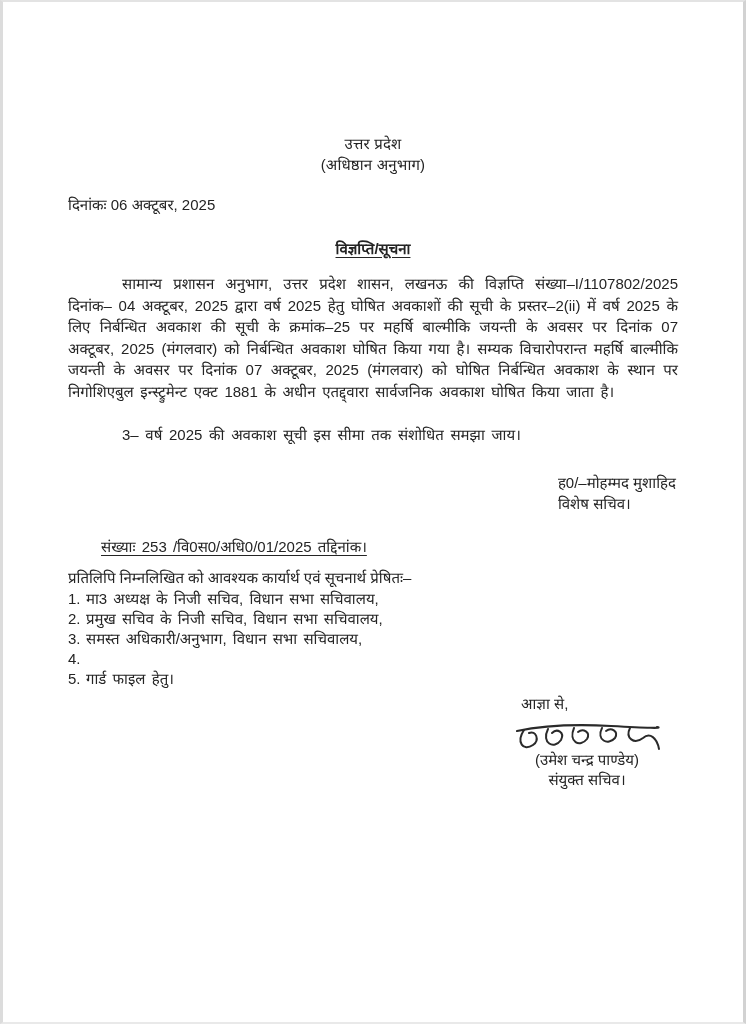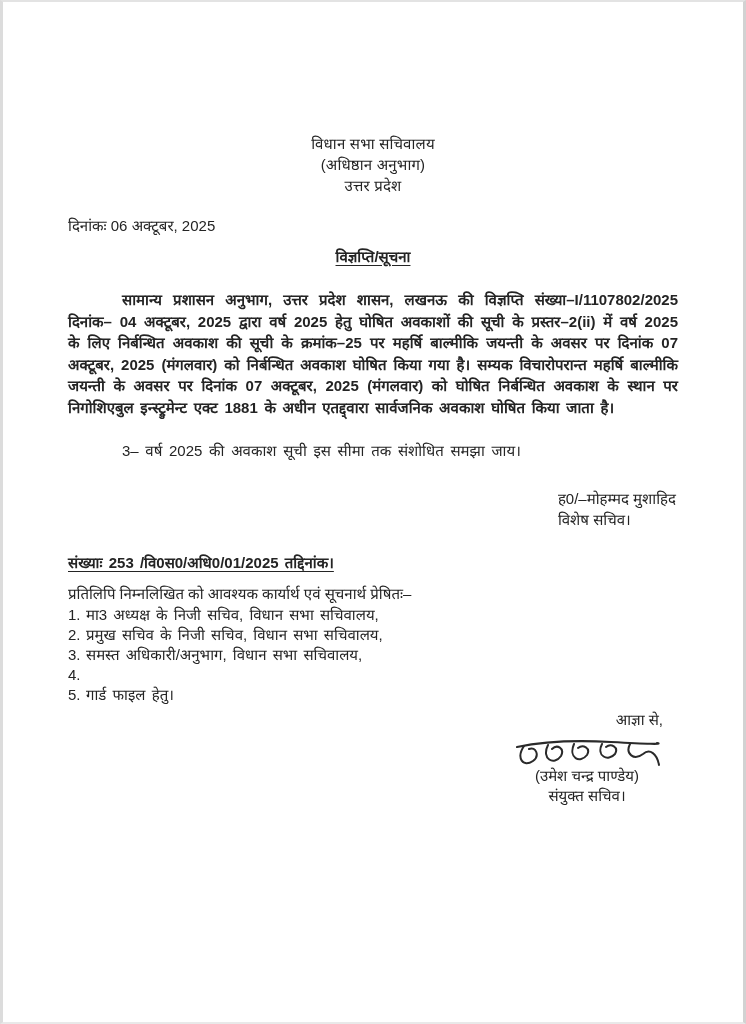--- a/index.html
+++ b/index.html
@@ -35,70 +35,70 @@
     letter-spacing: 0.2px;
   }
   .ref-row {
     display: flex;
     justify-content: space-between;
     margin-top: 19px;
   }
   .subject {
     text-align: center;
     font-weight: bold;
-    margin-top: 9px;
+    margin-top: 22px;
     text-decoration: underline;
     text-underline-offset: 3px;
   }
   .body-para {
     text-align: justify;
     text-indent: 54px;
     word-spacing: 2.5px;
   }
-  .p1 { margin-top: 22px; font-weight: bold; }
+  .p1 { margin-top: 14px; }
   .p2 { margin-top: 16px; }
   .p3 { margin-top: 22px; }
   .sig1 {
     width: fit-content;
     margin: 26px 2px 0 auto;
     text-align: left;
     line-height: 21px;
   }
   .ref2 {
     margin-top: 22px;
     width: fit-content;
-    font-weight: bold;
+    font-weight: normal;
     text-decoration: underline;
     text-underline-offset: 3px;
     word-spacing: 2px;
+    margin-left: 33px;
   }
   .copy-heading { margin-top: 11px; line-height: 20px; }
   .copy-list { margin-top: 1px; }
   .copy-item { line-height: 20px; display: flex; }
   .copy-item .num { width: 18px; flex: 0 0 auto; }
   .copy-item .txt { word-spacing: 2px; }
   .sig2 {
     width: fit-content;
     margin: 5px 15px 0 auto;
     text-align: center;
     line-height: 20px;
   }
-  .sig2 .by-order { text-align: right; padding-left: 10px; }
+  .sig2 .by-order { text-align: left; padding-left: 10px; }
   .handwritten { display: block; margin: 2px auto -6px auto; }
 </style>
 </head>
 <body>
 
 <div class="page">
   <div class="content">
 
     <div class="letterhead">
-      <div>विधान सभा सचिवालय</div>
+      <div>उत्तर प्रदेश</div>
       <div>(अधिष्ठान अनुभाग)</div>
-      <div>उत्तर प्रदेश</div>
     </div>
 
     <div class="ref-row">
       <span>दिनांकः 06 अक्टूबर, 2025</span>
     </div>
 
     <div class="subject">विज्ञप्ति/सूचना</div>
 
     <p class="body-para p1">सामान्य प्रशासन अनुभाग, उत्तर प्रदेश शासन, लखनऊ की विज्ञप्ति संख्या–I/1107802/2025 दिनांक– 04 अक्टूबर, 2025 द्वारा वर्ष 2025 हेतु घोषित अवकाशों की सूची के प्रस्तर–2(ii) में वर्ष 2025 के लिए निर्बन्धित अवकाश की सूची के क्रमांक–25 पर महर्षि बाल्मीकि जयन्ती के अवसर पर दिनांक 07 अक्टूबर, 2025 (मंगलवार) को निर्बन्धित अवकाश घोषित किया गया है। सम्यक विचारोपरान्त महर्षि बाल्मीकि जयन्ती के अवसर पर दिनांक 07 अक्टूबर, 2025 (मंगलवार) को घोषित निर्बन्धित अवकाश के स्थान पर निगोशिएबुल इन्स्ट्रुमेन्ट एक्ट 1881 के अधीन एतद्द्वारा सार्वजनिक अवकाश घोषित किया जाता है।</p>
     <p class="body-para p3">3– वर्ष 2025 की अवकाश सूची इस सीमा तक संशोधित समझा जाय।</p>

